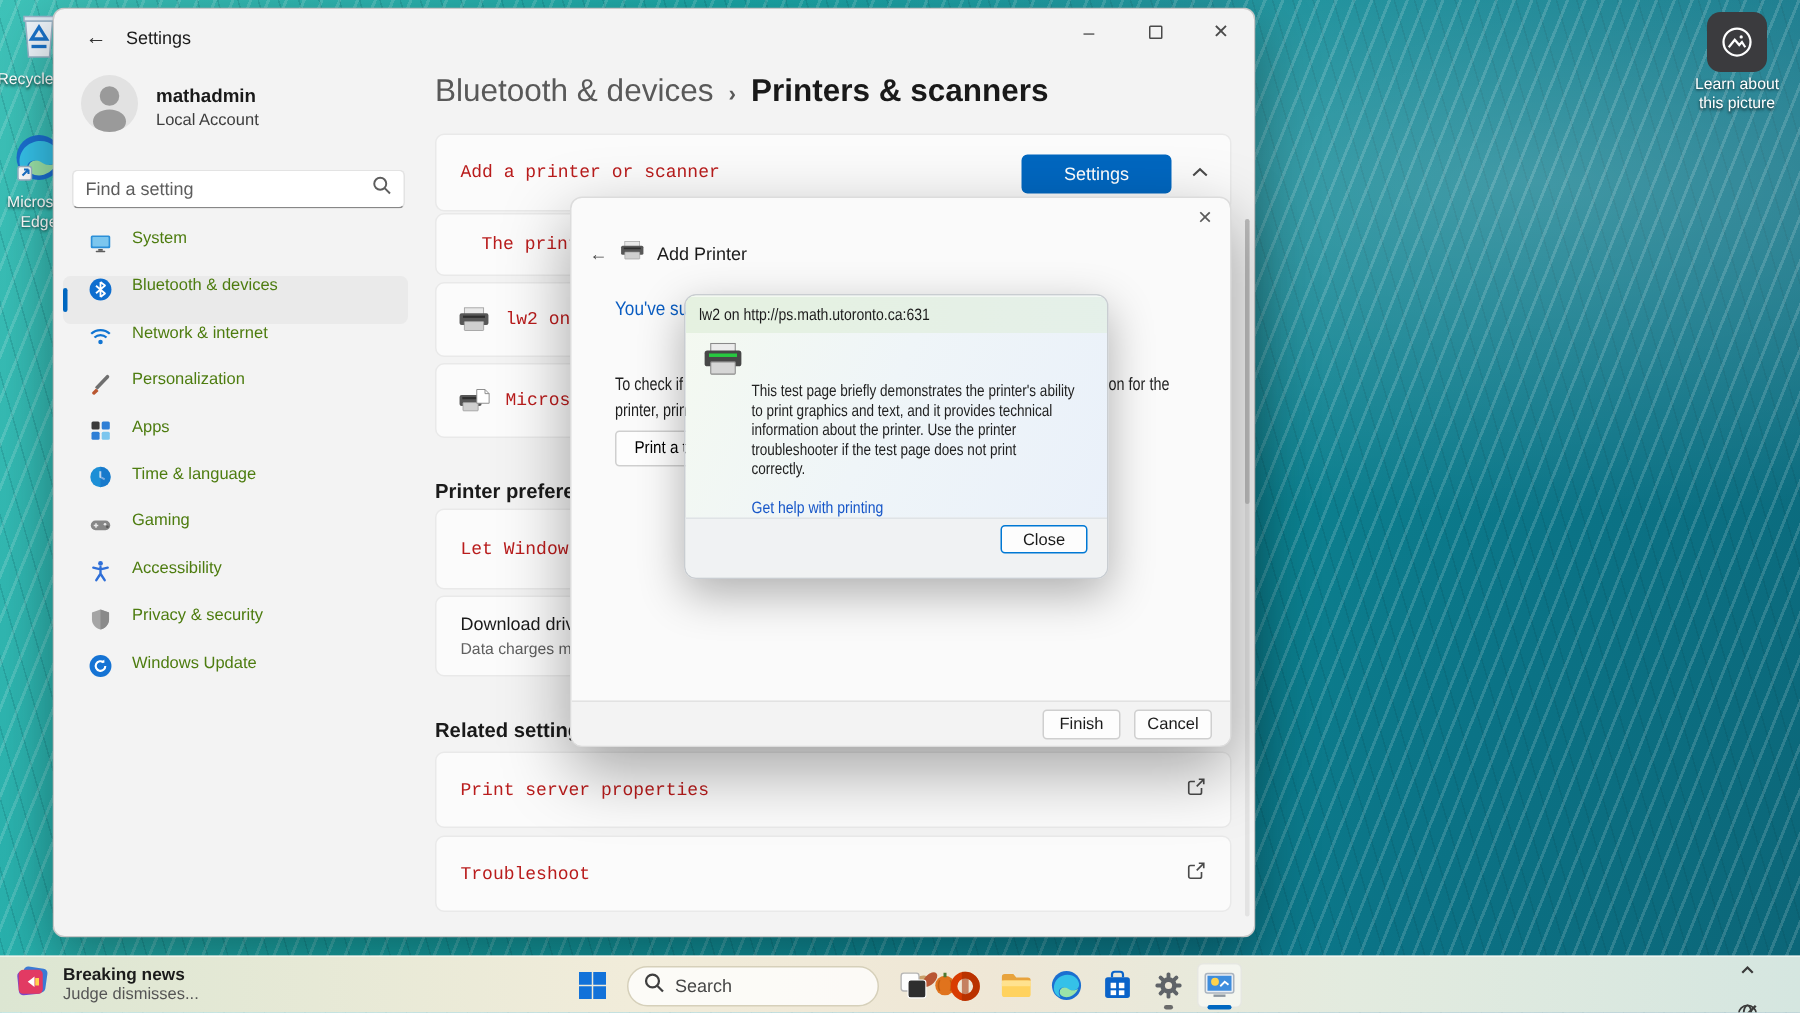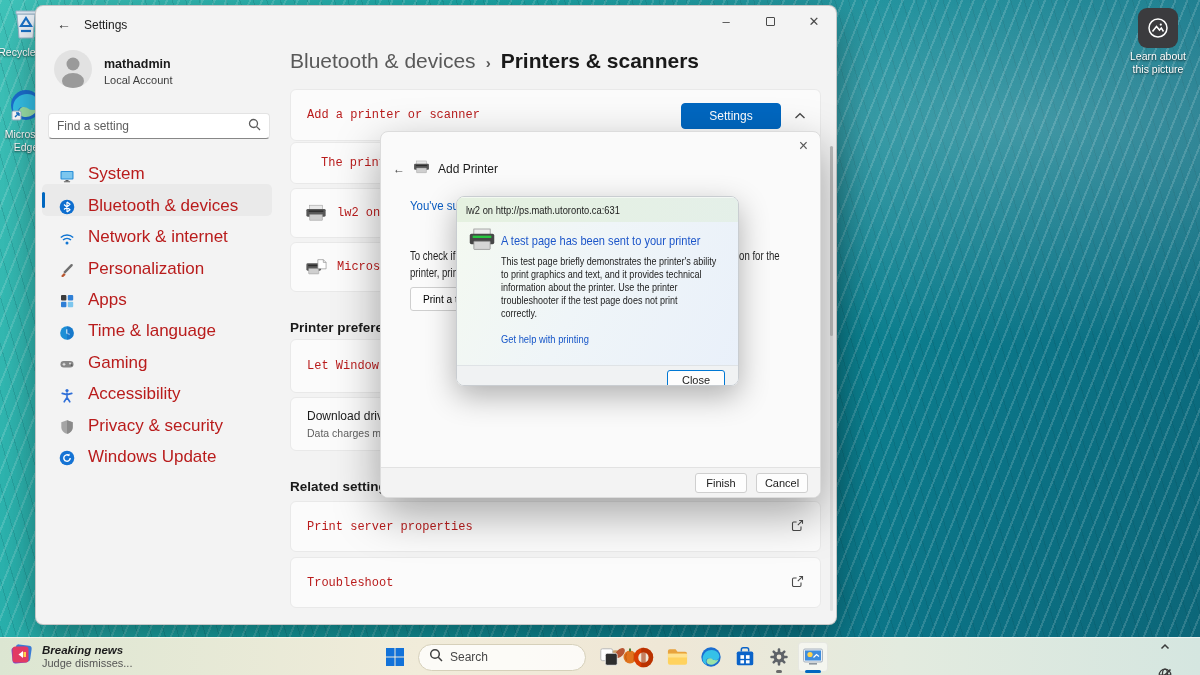--- a/index.html
+++ b/index.html
@@ -34,21 +34,21 @@
   
   .avatar{ position:absolute; left:18px; top:44px; width:38px; height:38px; border-radius:50%; background:#e2e2e2; overflow:hidden;}
   .acct-name{ position:absolute; left:68px; top:51px; font-size:12.5px; font-weight:bold; }
   .acct-type{ position:absolute; left:68px; top:68px; font-size:11px; color:#3d3d3d; }
   .sbox{ position:absolute; left:12px; top:107px; width:222px; height:26px; background:#fff;
          border:1px solid #e3e3e3; border-bottom-color:#878787; border-radius:4px; display:flex; align-items:center; }
   .sbox input{ flex:1; border:none; outline:none; background:transparent; font-size:12px; padding:0 8px; color:#1a1a1a; font-family:inherit;}
   .sbox input::placeholder{ color:#5d5d5d; }
   .sbox .mag{ margin-right:8px; }
   .nav{ position:absolute; left:6px; top:147px; width:230px; }
-  .nav-item{ position:relative; height:31.4px; display:flex; align-items:flex-end; padding-left:16px; border-radius:5px; font-size:17px; color:#b91c1c;}
+  .nav-item{ position:relative; height:31.4px; display:flex; align-items:flex-start; padding-left:16px; border-radius:5px; font-size:11px; color:#4d7c0f;}
   .nav-item.sel{ background:#eaeaea; }
   .pill{ position:absolute; left:0; top:7.5px; width:3px; height:16px; border-radius:2px; background:#0067c0; }
   .nico{ width:17px; height:17px; margin-right:13px; display:inline-flex; align-items:center; justify-content:center; }
 
   
   .crumb{ position:absolute; left:254px; top:43px; display:flex; align-items:baseline; gap:10px; }
   .crumb .p1{ font-size:21px; color:#595959; }
   .crumb .sep{ font-size:15px; color:#595959; font-weight:bold; }
   .crumb .p2{ font-size:21px; font-weight:600; color:#191919; }
   .card{ position:absolute; left:254px; width:531px; background:#fbfbfb; border:1px solid #e9e9e9; border-radius:6px; }
@@ -82,30 +82,30 @@
   
   .tpdlg{ position:absolute; left:456px; top:196px; width:283px; height:190px; border:1px solid #c9cdd1; border-radius:8px;
           box-shadow:0 10px 30px rgba(0,0,0,.30); z-index:30; overflow:hidden;
           background:linear-gradient(115deg,#f4f9f0 0%,#eff5f8 45%,#e9f0fa 100%); }
   .tpdlg .tb{ position:absolute; left:0; right:0; top:0; height:25px;
               background:linear-gradient(90deg,#e5f1e0,#e3edf6 60%,#dde9f8); display:flex; align-items:center; }
   .tpdlg .tb .t{ font-size:11px; color:#1b1b1b; margin-left:9px; }
   .tpdlg .h{ position:absolute; left:44px; top:36px; font-size:13.5px; color:#1d56c9; }
   .tpdlg .p{ position:absolute; left:44px; top:58px; font-size:11px; color:#222; line-height:13px; }
   .tpdlg .lnk{ position:absolute; left:44px; top:136px; font-size:11px; color:#1656c8; text-decoration:underline; }
-  .tpdlg .foot{ position:absolute; left:0; right:0; bottom:0; height:20px; background:#f0f2f3; border-top:1px solid #dfe3e6;}
+  .tpdlg .foot{ position:absolute; left:0; right:0; bottom:0; height:40px; background:#f0f2f3; border-top:1px solid #dfe3e6;}
   .tpdlg .close{ position:absolute; right:13px; top:4px; width:58px; height:19px; background:#fdfdfd; border:1px solid #0078d4;
                  border-radius:3px; font-size:11px; display:flex; align-items:center; justify-content:center; color:#1b1b1b;}
 
   
   .tb{ position:absolute; left:0; bottom:0; width:1200px; height:38px; z-index:40;
        background:linear-gradient(90deg,#dce6d2,#f1ecda 35%,#efe7d6 55%,#e3ebdf 75%,#d5e6e0);
        border-top:1px solid rgba(255,255,255,.55); }
   .widget{ position:absolute; left:8px; top:3px; display:flex; gap:8px; align-items:center; height:32px;}
-  .widget .wt{ font-size:11.5px; font-weight:bold; color:#1b1b1b; line-height:1.25;font-style:italic;}
+  .widget .wt{ font-size:11.5px; font-weight:bold; color:#1b1b1b; line-height:1.25;}
   .widget .ws{ font-size:11px; color:#555; line-height:1.25;}
   .centerbar{ position:absolute; left:378px; top:2px; height:34px; display:flex; align-items:center;justify-content:space-between; }
   .slot{ width:34px; height:34px; display:flex; align-items:center; justify-content:center; position:relative;}
   .searchpill{ width:168px; height:27px; margin:0 6px; border-radius:14px; background:rgba(255,255,255,.78);
                border:1px solid #d6d0ba; display:flex; align-items:center; padding:0 6px 0 10px; }
   .searchpill input{ flex:1; border:none; outline:none; background:transparent; font-size:12px; color:#333; font-family:inherit;}
   .searchpill input::placeholder{ color:#474747; }
   .underline-open{ position:absolute; bottom:1px; left:50%; transform:translateX(-50%); width:6px; height:3px; border-radius:2px; background:#6b6b6b;}
   .underline-active{ position:absolute; bottom:1px; left:50%; transform:translateX(-50%); width:16px; height:3px; border-radius:2px; background:#0067c0;}
   .activebox{ width:30px; height:30px; background:rgba(255,255,255,.55); border:1px solid rgba(0,0,0,.06); border-radius:4px;
@@ -402,21 +402,20 @@
 
     </div>
     <span style="position:absolute;left:11px;top:31px;">
       <svg width="28" height="23" viewBox="0 0 24 19">
           <rect x="5" y="0.5" width="14" height="5" fill="#ececec" stroke="#8a8a8a" stroke-width=".6"></rect>
           <rect x="1.5" y="4.5" width="21" height="9" rx="1.5" fill="#474747"></rect>
           <rect x="4" y="6.2" width="16" height="2" fill="#27c840"></rect>
           <rect x="5" y="11" width="14" height="7" rx=".5" fill="#d6d6d6" stroke="#8a8a8a" stroke-width=".6"></rect>
         </svg>
     </span>
-    <div class="h"><span class="cx" style="transform:scaleX(.82);">A test page has been sent to your printer</span></div>
     <div class="p">
       <div><span class="cx" style="transform:scaleX(.82);">This test page briefly demonstrates the printer's ability</span></div>
       <div><span class="cx" style="transform:scaleX(.82);">to print graphics and text, and it provides technical</span></div>
       <div><span class="cx" style="transform:scaleX(.82);">information about the printer. Use the printer</span></div>
       <div><span class="cx" style="transform:scaleX(.82);">troubleshooter if the test page does not print</span></div>
       <div><span class="cx" style="transform:scaleX(.82);">correctly.</span></div>
     </div>
     <a class="lnk" href="#"><span class="cx" style="transform:scaleX(.85);">Get help with printing</span></a>
     <div class="foot">
       <button class="close">Close</button>

